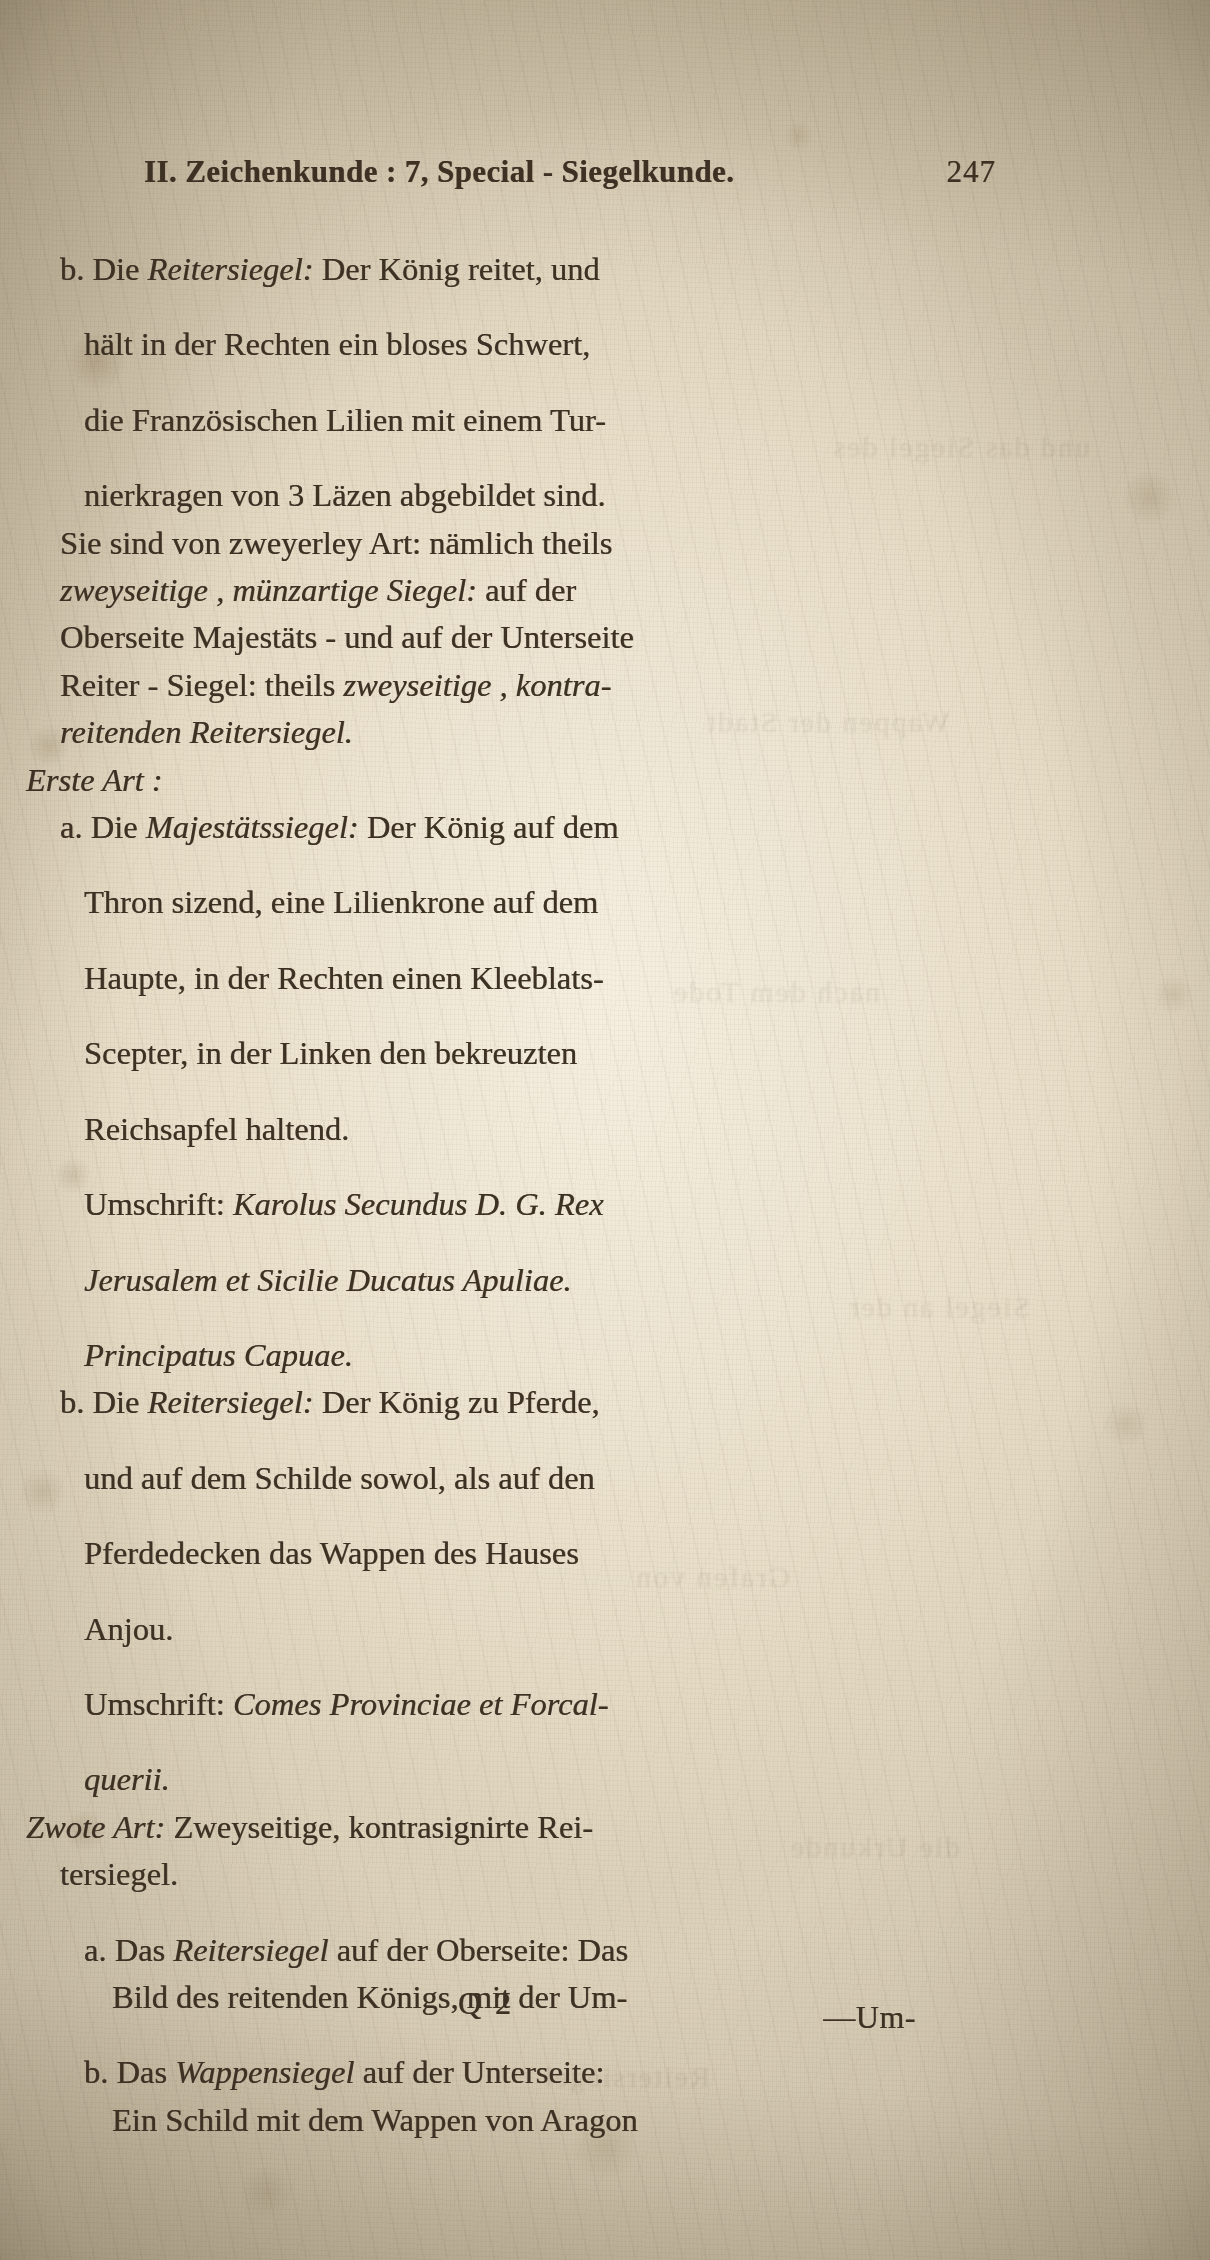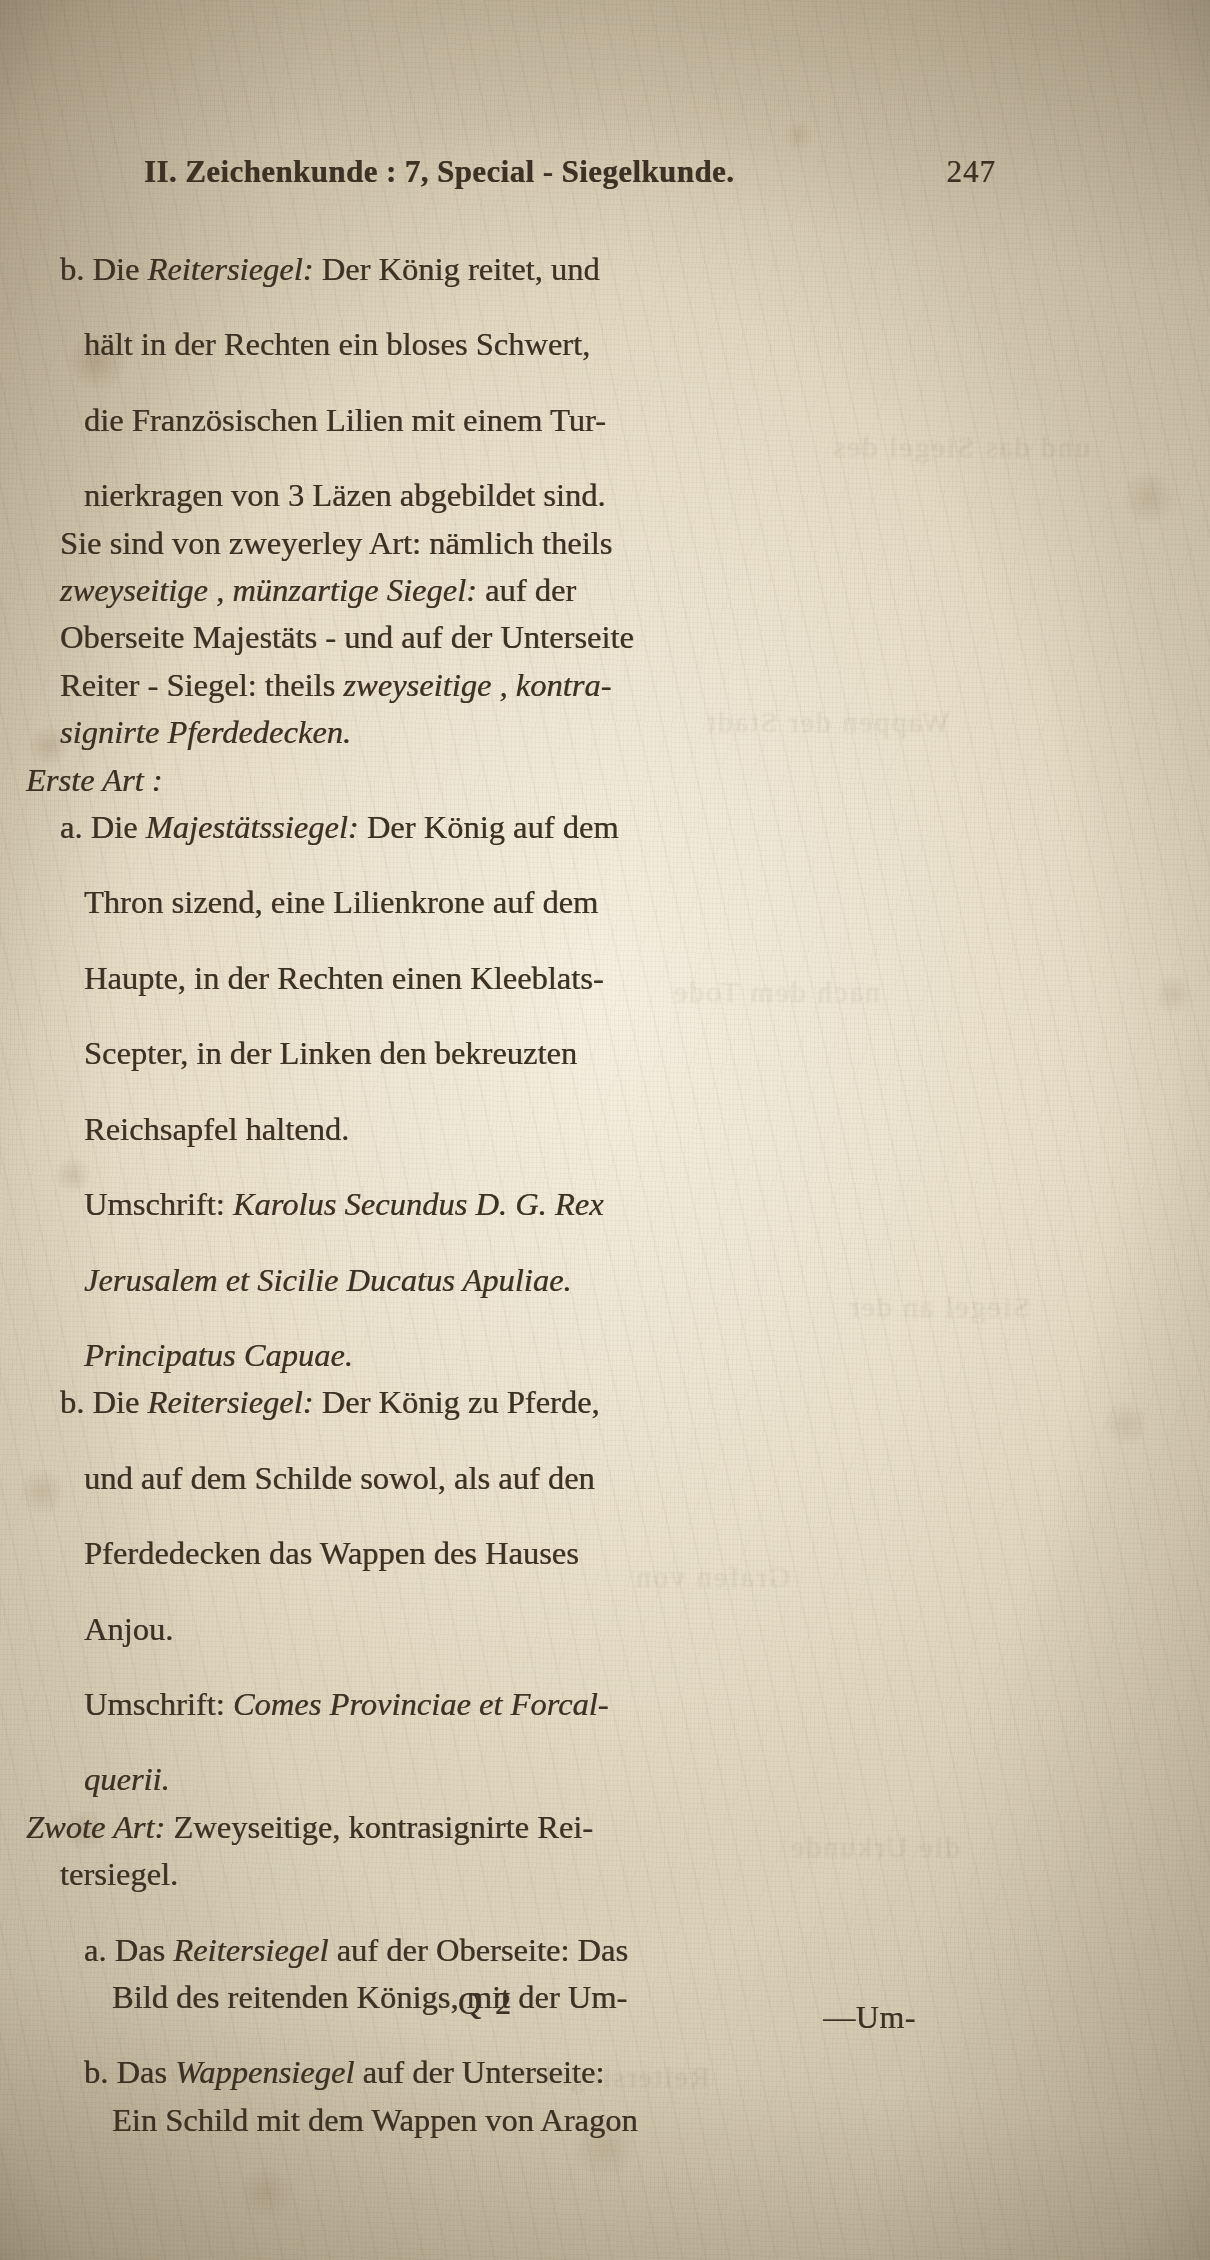--- a/index.html
+++ b/index.html
@@ -180,21 +180,21 @@
 
     <div class="body inky" id="body-lines">
         <div class="ln i1"><span>b. Die </span><span class="it">Reitersiegel:</span><span> Der König reitet, und</span></div>
         <div class="ln i2"><span>hält in der Rechten ein bloses Schwert,</span></div>
         <div class="ln i2"><span>die Französischen Lilien mit einem Tur-</span></div>
         <div class="ln i2"><span>nierkragen von 3 Läzen abgebildet sind.</span></div>
         <div class="ln i1"><span>Sie sind von zweyerley Art:  nämlich theils</span></div>
         <div class="ln i1"><span class="it">zweyseitige ,  münzartige Siegel:</span><span>  auf  der</span></div>
         <div class="ln i1"><span>Oberseite  Majestäts -  und auf der Unterseite</span></div>
         <div class="ln i1"><span>Reiter - Siegel:  theils </span><span class="it">zweyseitige ,  kontra-</span></div>
-        <div class="ln i1"><span class="it">signirte Pferdedecken.</span></div>
+        <div class="ln i1"><span class="it">reitenden Reitersiegel.</span></div>
         <div class="ln i0"><span class="it">Erste Art :</span></div>
         <div class="ln i1"><span>a. Die </span><span class="it">Majestätssiegel:</span><span> Der König auf dem</span></div>
         <div class="ln i2"><span>Thron sizend,  eine Lilienkrone auf dem</span></div>
         <div class="ln i2"><span>Haupte,  in der Rechten einen Kleeblats-</span></div>
         <div class="ln i2"><span>Scepter,  in der Linken den bekreuzten</span></div>
         <div class="ln i2"><span>Reichsapfel haltend.</span></div>
         <div class="ln i2"><span>Umschrift: </span><span class="it">Karolus Secundus D. G. Rex</span></div>
         <div class="ln i2"><span class="it">Jerusalem  et  Sicilie  Ducatus  Apuliae.</span></div>
         <div class="ln i2"><span class="it">Principatus Capuae.</span></div>
         <div class="ln i1"><span>b. Die </span><span class="it">Reitersiegel:</span><span> Der König zu Pferde,</span></div>

